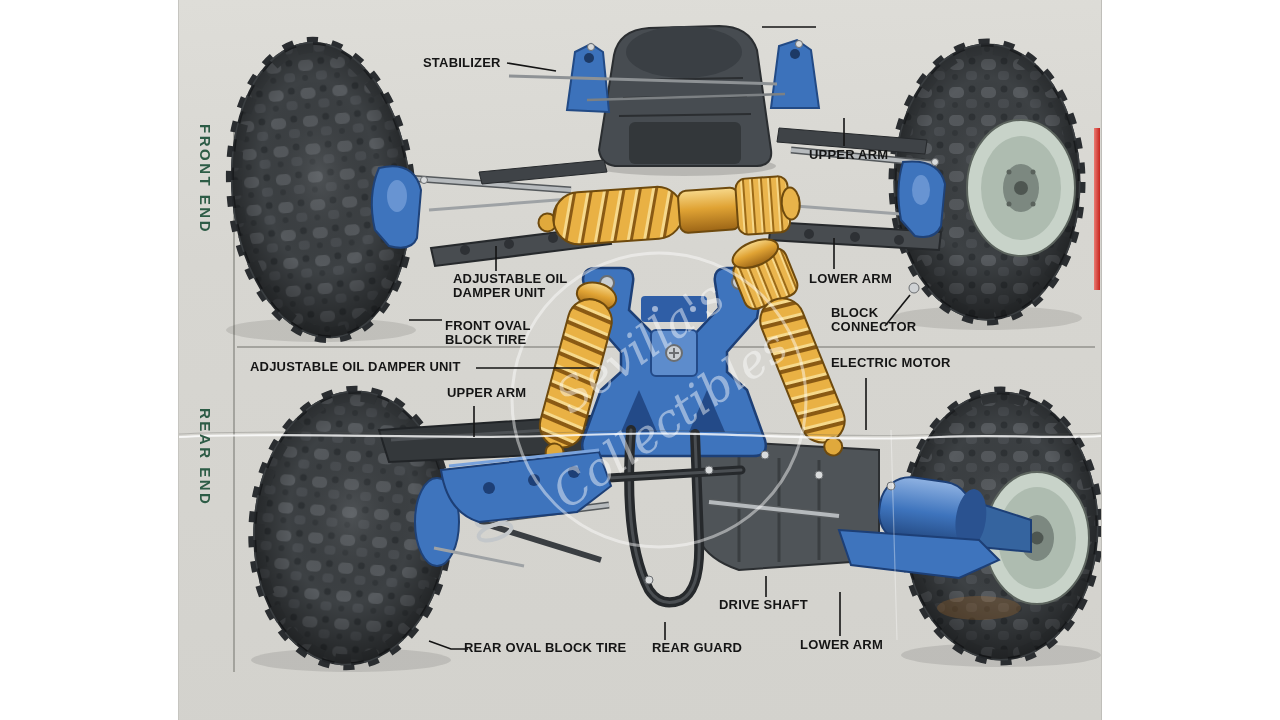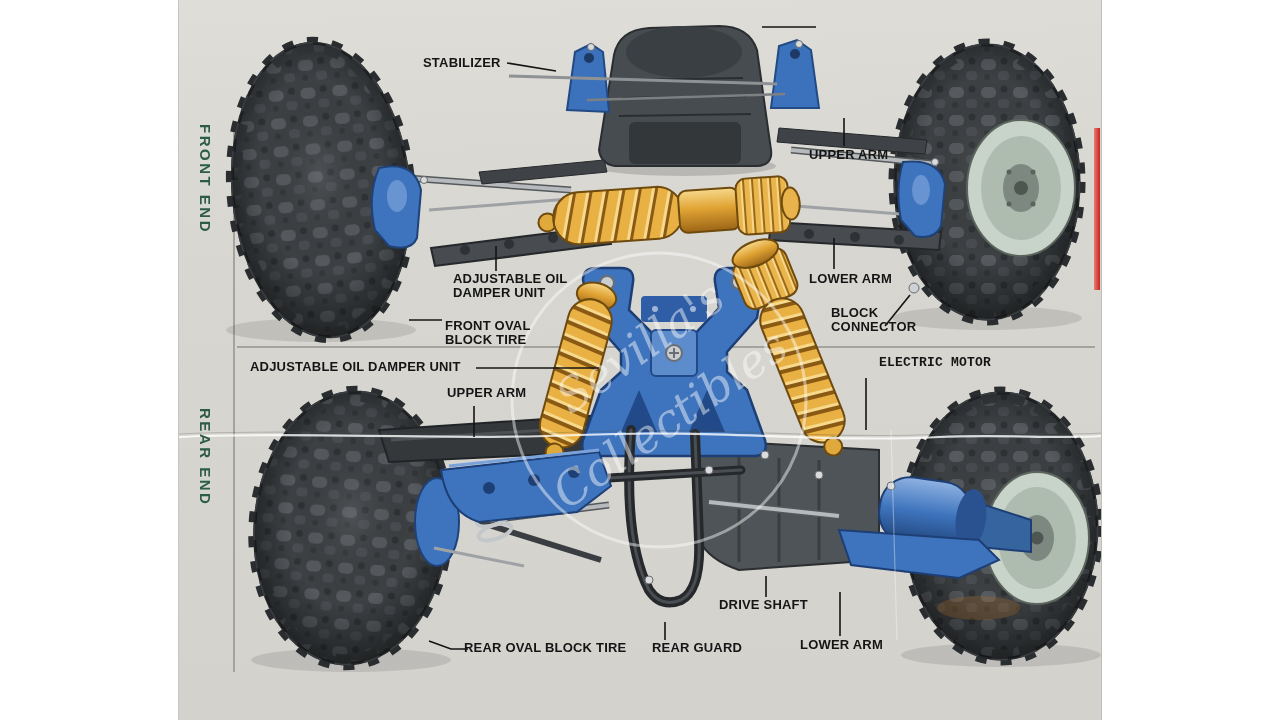--- a/index.html
+++ b/index.html
@@ -298,20 +298,20 @@
   <div class="lbl" style="left:630px;top:148px;">UPPER ARM</div>
   <div class="lbl" style="left:630px;top:272px;">LOWER ARM</div>
   <div class="lbl" style="left:652px;top:306px;">BLOCK
 CONNECTOR</div>
   <div class="lbl" style="left:274px;top:272px;">ADJUSTABLE OIL
 DAMPER UNIT</div>
   <div class="lbl" style="left:266px;top:310px;margin-top:9px;">FRONT OVAL
 BLOCK TIRE</div>
   <div class="lbl" style="left:71px;top:360px;">ADJUSTABLE OIL DAMPER UNIT</div>
   <div class="lbl" style="left:268px;top:386px;">UPPER ARM</div>
-  <div class="lbl" style="left:700px;top:356px;font-family:Liberation Mono, monospace;">ELECTRIC MOTOR</div>
+  <div class="lbl" style="left:652px;top:356px;">ELECTRIC MOTOR</div>
   <div class="lbl" style="left:540px;top:598px;">DRIVE SHAFT</div>
   <div class="lbl" style="left:473px;top:641px;">REAR GUARD</div>
   <div class="lbl" style="left:285px;top:641px;">REAR OVAL BLOCK TIRE</div>
   <div class="lbl" style="left:621px;top:638px;">LOWER ARM</div>
 
   <div class="red-stripe"></div>
 </div>
 
 </body></html>

